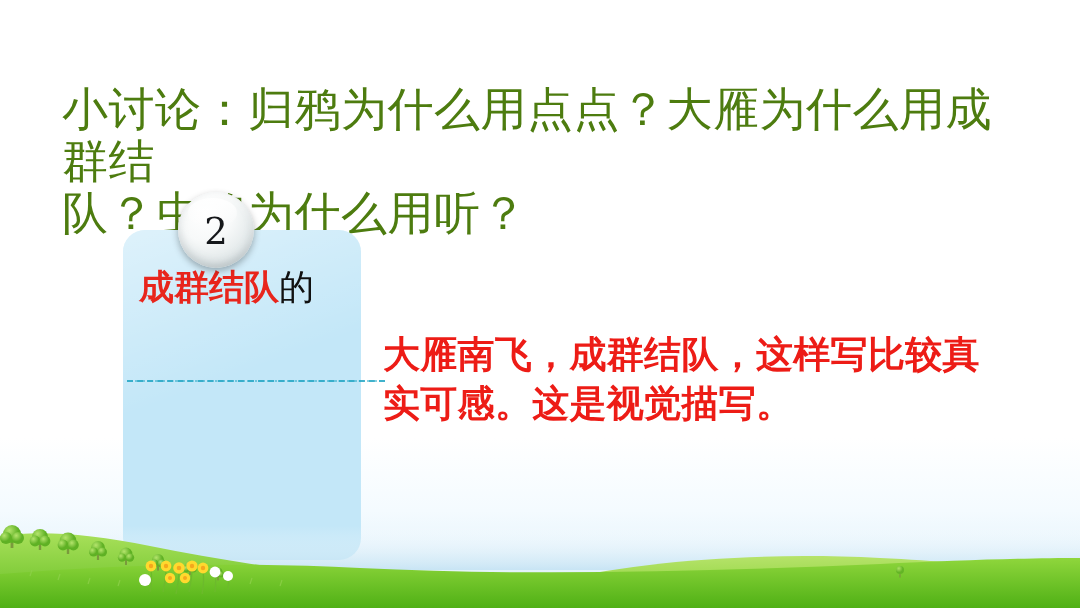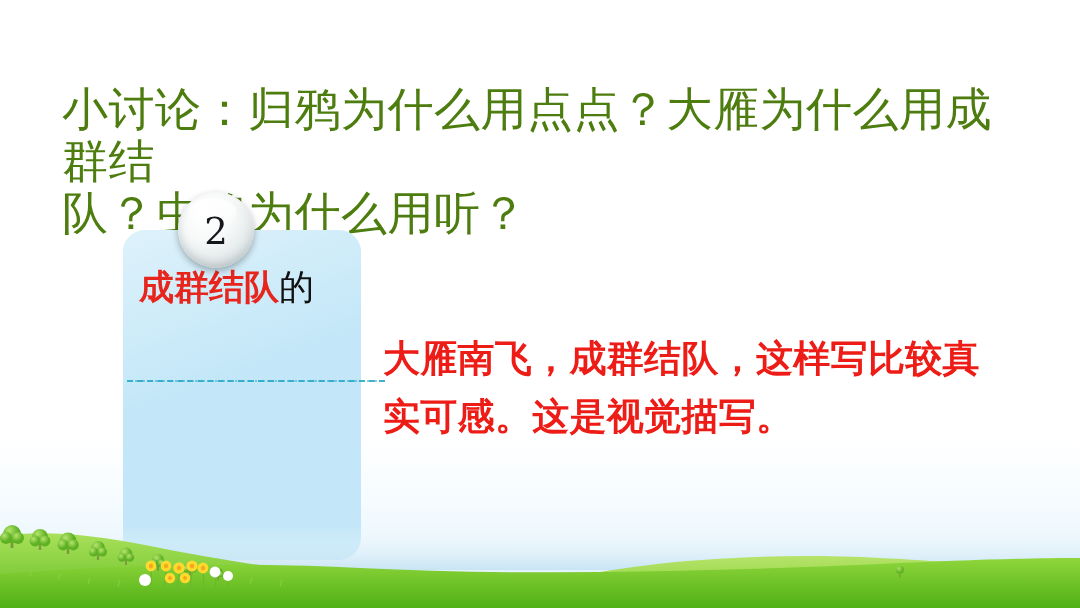--- a/index.html
+++ b/index.html
@@ -76,21 +76,21 @@
   }
   .badge-num{
     position:relative;font-family:"DejaVu Serif","Liberation Serif",serif;
     font-size:37px;color:#15171a;line-height:1;top:1px;
   }
 
   
   .redtext{
     position:absolute;left:383px;top:330px;width:680px;
     font-family:"DejaVu Sans","Liberation Sans",sans-serif;
-    font-weight:700;font-size:37px;line-height:58px;color:#ed1c16;
+    font-weight:700;font-size:37px;line-height:49px;color:#ed1c16;
     white-space:pre-wrap;letter-spacing:.3px;
   }
 
   
   .landscape{position:absolute;left:0;bottom:0;width:1080px;height:120px;pointer-events:none;}
 </style>
 </head>
 <body>
 
 <div class="stage">

